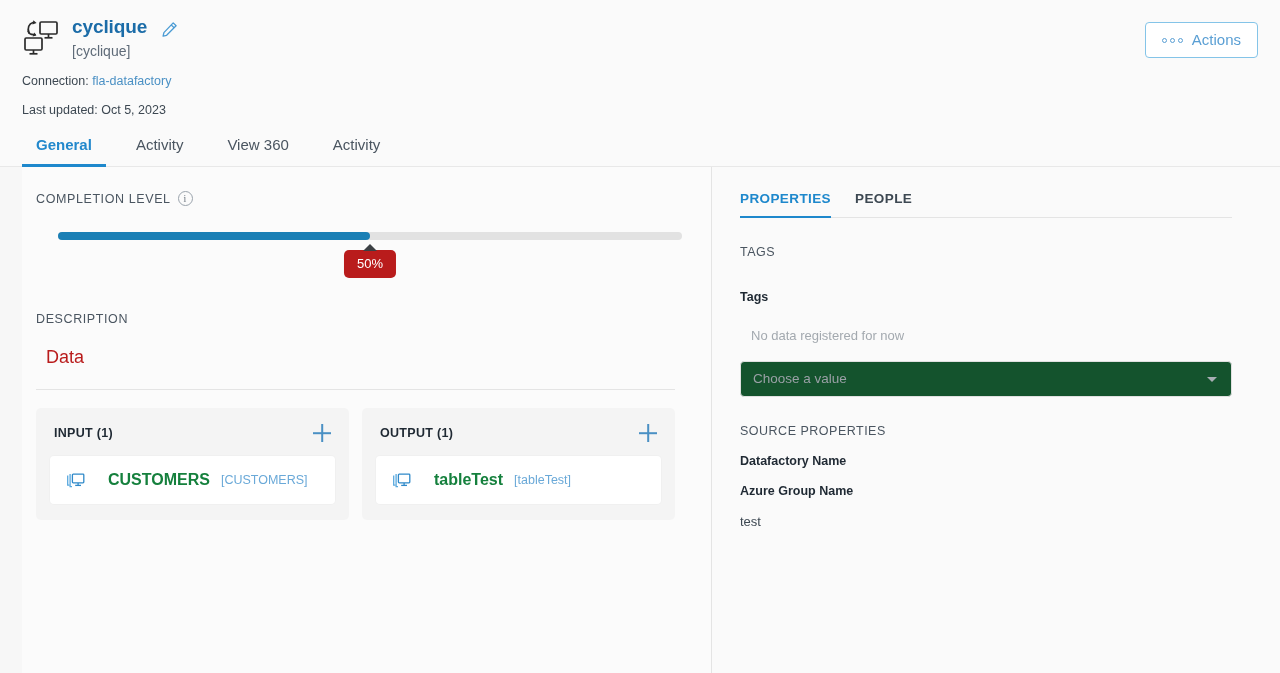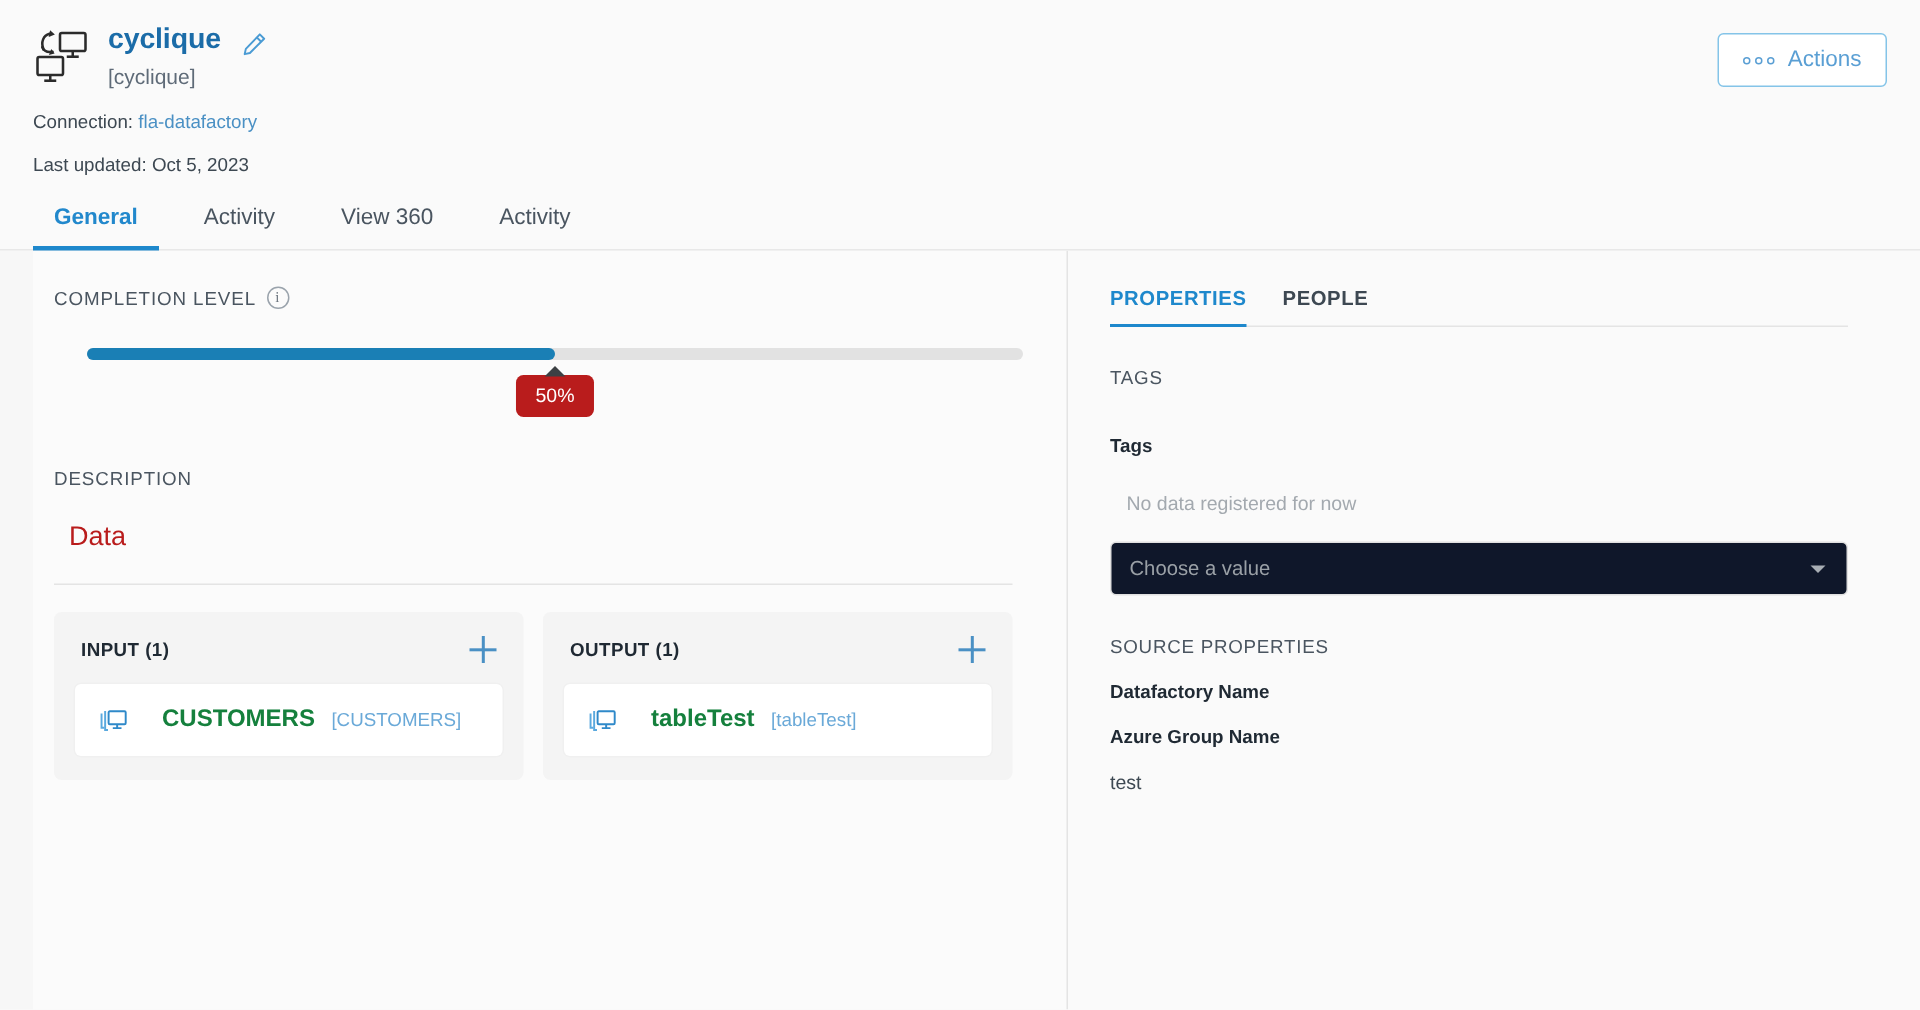--- a/index.html
+++ b/index.html
@@ -356,21 +356,21 @@
   }
   .r-val {
     font-size: 13px;
     color: #3d4852;
     margin-top: 15px;
     line-height: 16px;
   }
 
   .select-box {
     margin-top: 17px;
-    background: #0f172a;
+    background: #14532d;
     border: 1px solid #e0e0e0;
     border-radius: 4px;
     height: 36px;
     display: flex;
     align-items: center;
     justify-content: space-between;
     padding: 0 14px 0 12px;
     cursor: pointer;
   }
   .select-placeholder {

